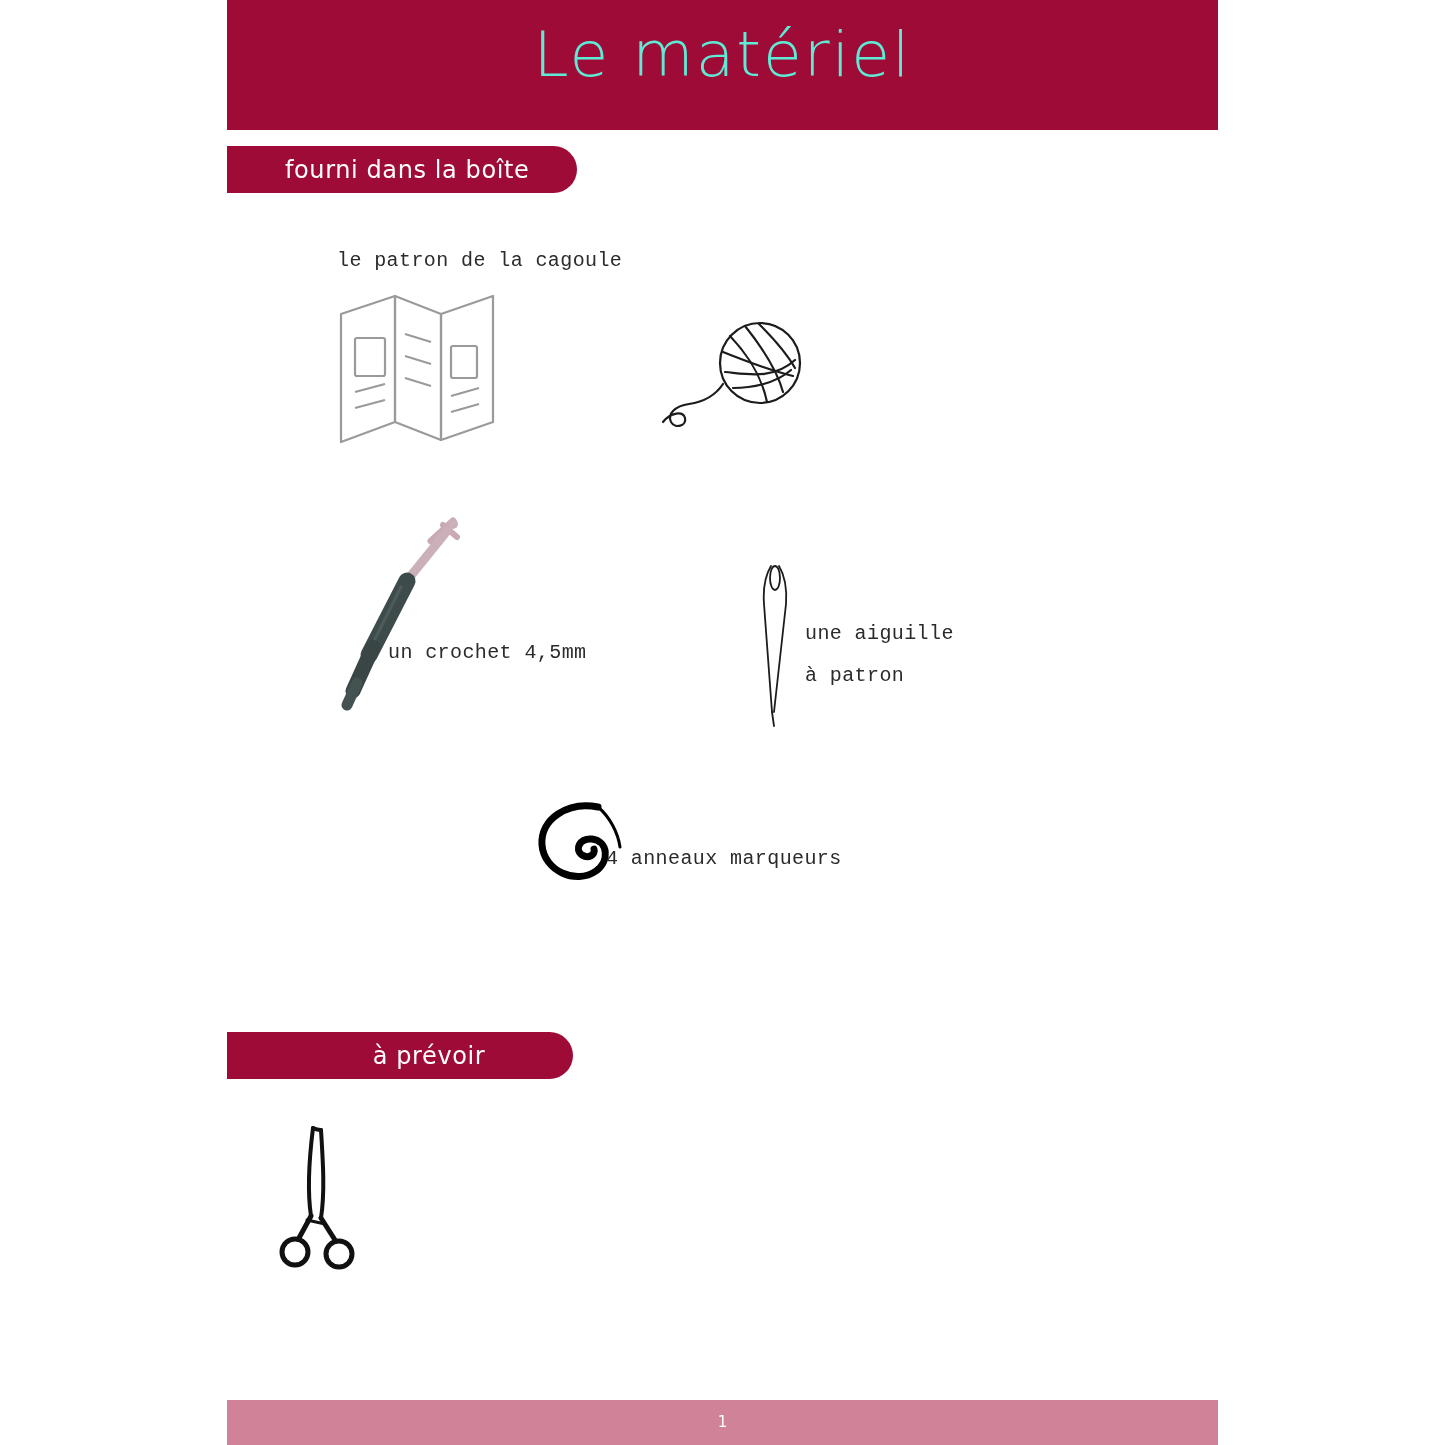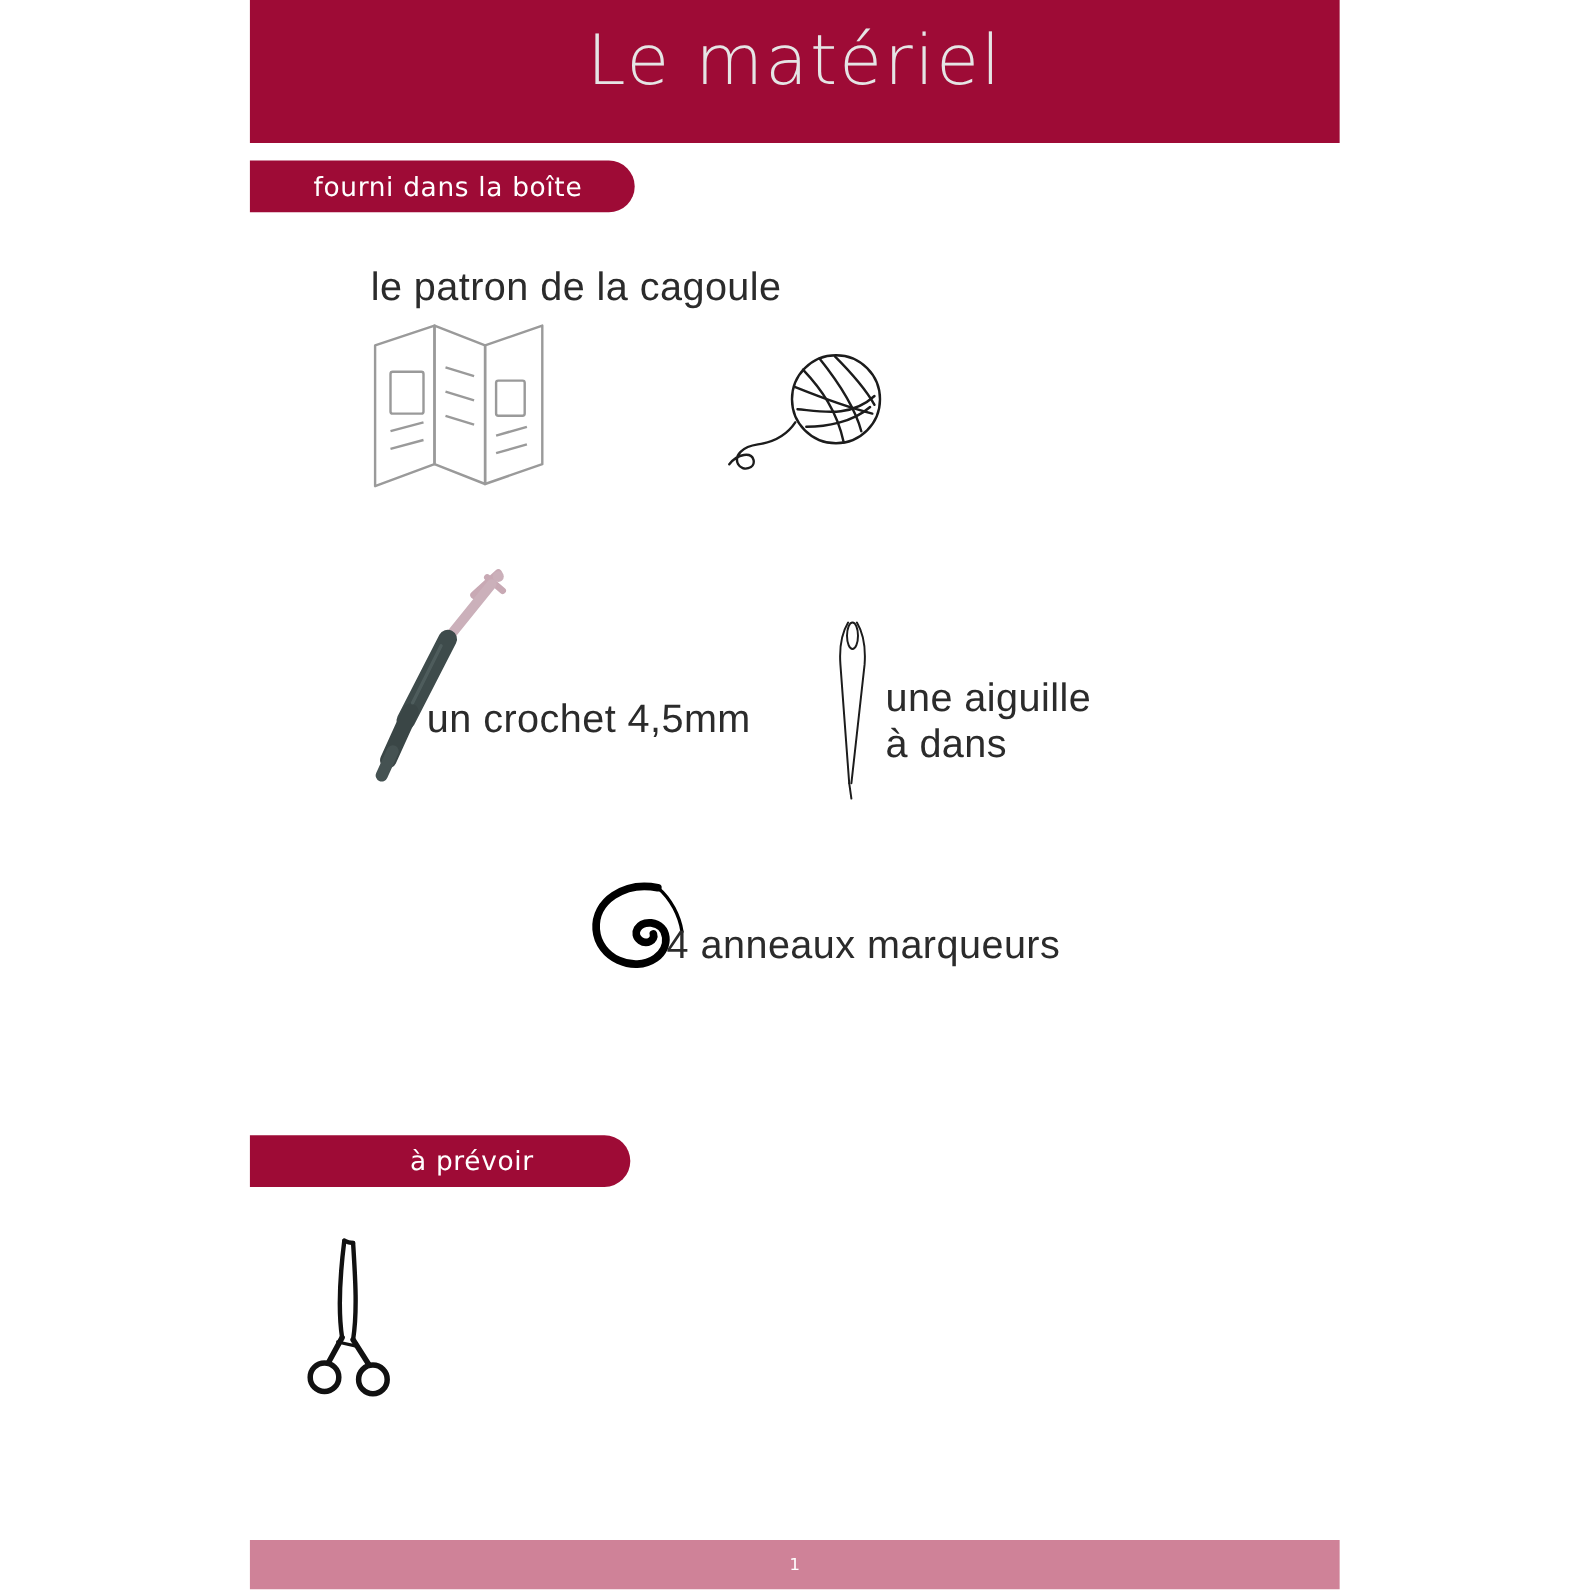--- a/index.html
+++ b/index.html
@@ -30,21 +30,21 @@
     width: 991px;
     height: 130px;
     background: #9e0b36;
   }
   .page-title {
     position: absolute;
     left: 0;
     top: 18px;
     width: 991px;
     text-align: center;
-    color: #e5e5e5;
+    color: #5eead4;
     font-size: 63px;
     font-weight: 300;
     letter-spacing: 2px;
     font-family: "DejaVu Sans", sans-serif;
   }
   .section-tab {
     position: absolute;
     left: 0;
     background: #9e0b36;
     color: #ffffff;
@@ -66,23 +66,23 @@
     top: 1032px;
     width: 346px;
     height: 47px;
     justify-content: center;
   }
   .item {
     position: absolute;
   }
   .item-label {
     color: #2b2b2b;
-    font-size: 36px;
+    font-size: 20px;
     line-height: 42px;
-    font-family: Liberation Sans, sans-serif;
+    font-family: Liberation Mono, monospace;
     white-space: pre-line;
     letter-spacing: 0.4px;
   }
   #label-patron  { left: 110px; top: 240px; }
   #icon-patron   { left: 106px; top: 290px; }
   #icon-laine    { left: 428px; top: 318px; }
   #label-laine   { left: 535px; top: 336px; }
   #icon-crochet  { left: 112px; top: 515px; }
   #label-crochet { left: 161px; top: 632px; }
   #icon-aiguille { left: 522px; top: 552px; }
@@ -179,21 +179,21 @@
     <svg width="60" height="180" viewBox="0 0 60 180">
       <g fill="none" stroke="#1c1c1c" stroke-width="1.8" stroke-linecap="round">
         <path d="M22 14 C16 24, 14 38, 15 52 L23 160"></path>
         <path d="M30 14 C36 24, 38 38, 37 52 L25 160"></path>
         <ellipse cx="26" cy="26" rx="5" ry="12"></ellipse>
         <path d="M23 160 L25 174"></path>
       </g>
     </svg>
   </div>
   <div class="item item-label" id="label-aiguille">une aiguille
-à dans</div>
+à patron</div>
 
   <div class="item" id="icon-marqueurs">
     <svg width="110" height="100" viewBox="0 0 110 100">
       <g fill="none" stroke="#000000" stroke-linecap="round">
         <path d="M66 12 C36 6, 8 24, 10 50 C12 76, 44 90, 64 76 C78 66, 76 46, 60 44 C48 43, 42 54, 50 60 C56 64, 64 60, 62 54" stroke-width="7"></path>
         <path d="M66 12 C78 22, 86 38, 88 52" stroke-width="3"></path>
       </g>
     </svg>
   </div>
   <div class="item item-label" id="label-marqueurs">4 anneaux marqueurs</div>

